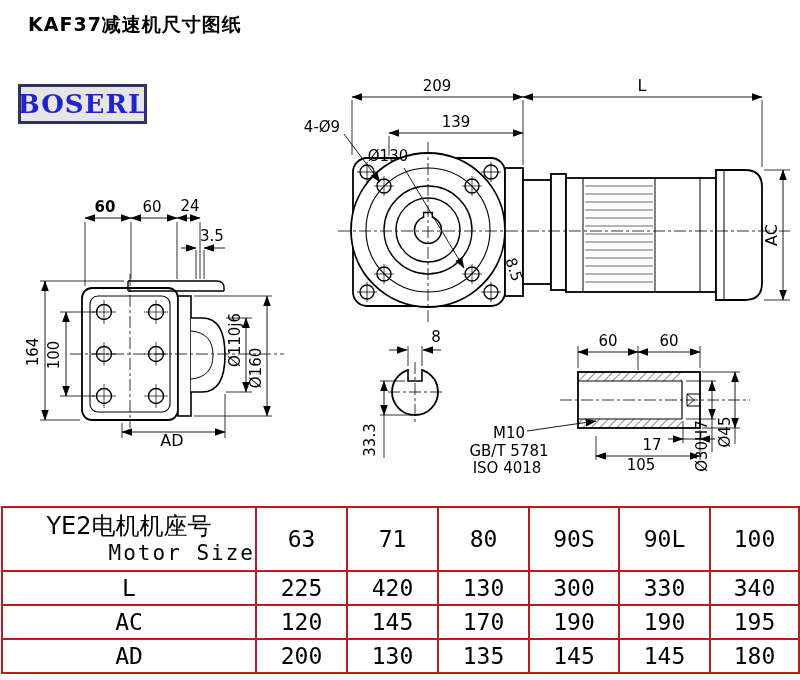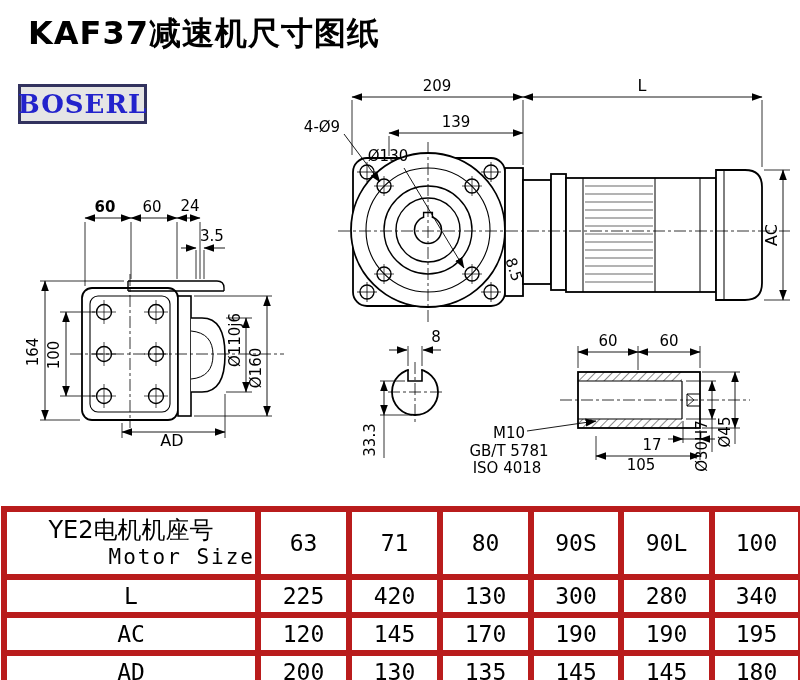--- a/index.html
+++ b/index.html
@@ -1,31 +1,31 @@
 <!DOCTYPE html>
 <html><head>
 <meta charset="utf-8">
 <style>
   html,body{margin:0;padding:0;}
   body{width:800px;height:680px;background:#ffffff;position:relative;overflow:hidden;
        font-family:"DejaVu Sans",sans-serif;color:#000;}
-  .page-title{position:absolute;left:28px;top:12px;font-size:32px;font-weight:bold;
+  .page-title{position:absolute;left:28px;top:12px;font-size:19px;font-weight:bold;
        letter-spacing:1px;white-space:nowrap;}
   .brand-box{position:absolute;left:18px;top:84px;width:123px;height:34px;
        border:3px solid #32325e;display:flex;align-items:center;justify-content:center;background:#e5e5e5;}
   .brand-text{font-family:"DejaVu Serif","Liberation Serif",serif;font-weight:bold;
        font-size:26px;color:#2323cc;letter-spacing:1px;line-height:1;}
   svg{position:absolute;left:0;top:0;}
   svg text{font-family:"DejaVu Sans",sans-serif;fill:#000;text-anchor:middle;}
   .dim{font-size:15px;}
   .dimb{font-size:15px;font-weight:bold;}
   .dimL{font-size:16px;}
   table.spec{position:absolute;left:1px;top:506px;width:797px;border-collapse:collapse;
        table-layout:fixed;background:#fff;}
-  table.spec td{border:6px solid #b91c1c;text-align:center;vertical-align:middle;
+  table.spec td{border:2px solid #b91c1c;text-align:center;vertical-align:middle;
        font-size:23px;padding:0;font-family:"DejaVu Sans Mono","DejaVu Sans",monospace;}
   td.h1{height:62px;}
   td.r{height:32px;}
   .cn{font-size:24px;font-family:"DejaVu Sans",sans-serif;line-height:1.2;}
   .en{font-size:21px;letter-spacing:2px;line-height:1.2;font-family:"DejaVu Sans Mono",monospace;text-align:right;}
 </style>
 </head>
 <body>
 
 <div class="page-title">KAF37减速机尺寸图纸</div>
@@ -333,21 +333,21 @@
     <td class="h1">90S</td>
     <td class="h1">90L</td>
     <td class="h1">100</td>
   </tr>
   <tr>
     <td class="r">L</td>
     <td class="r">225</td>
     <td class="r">420</td>
     <td class="r">130</td>
     <td class="r">300</td>
-    <td class="r">280</td>
+    <td class="r">330</td>
     <td class="r">340</td>
   </tr>
   <tr>
     <td class="r">AC</td>
     <td class="r">120</td>
     <td class="r">145</td>
     <td class="r">170</td>
     <td class="r">190</td>
     <td class="r">190</td>
     <td class="r">195</td>

